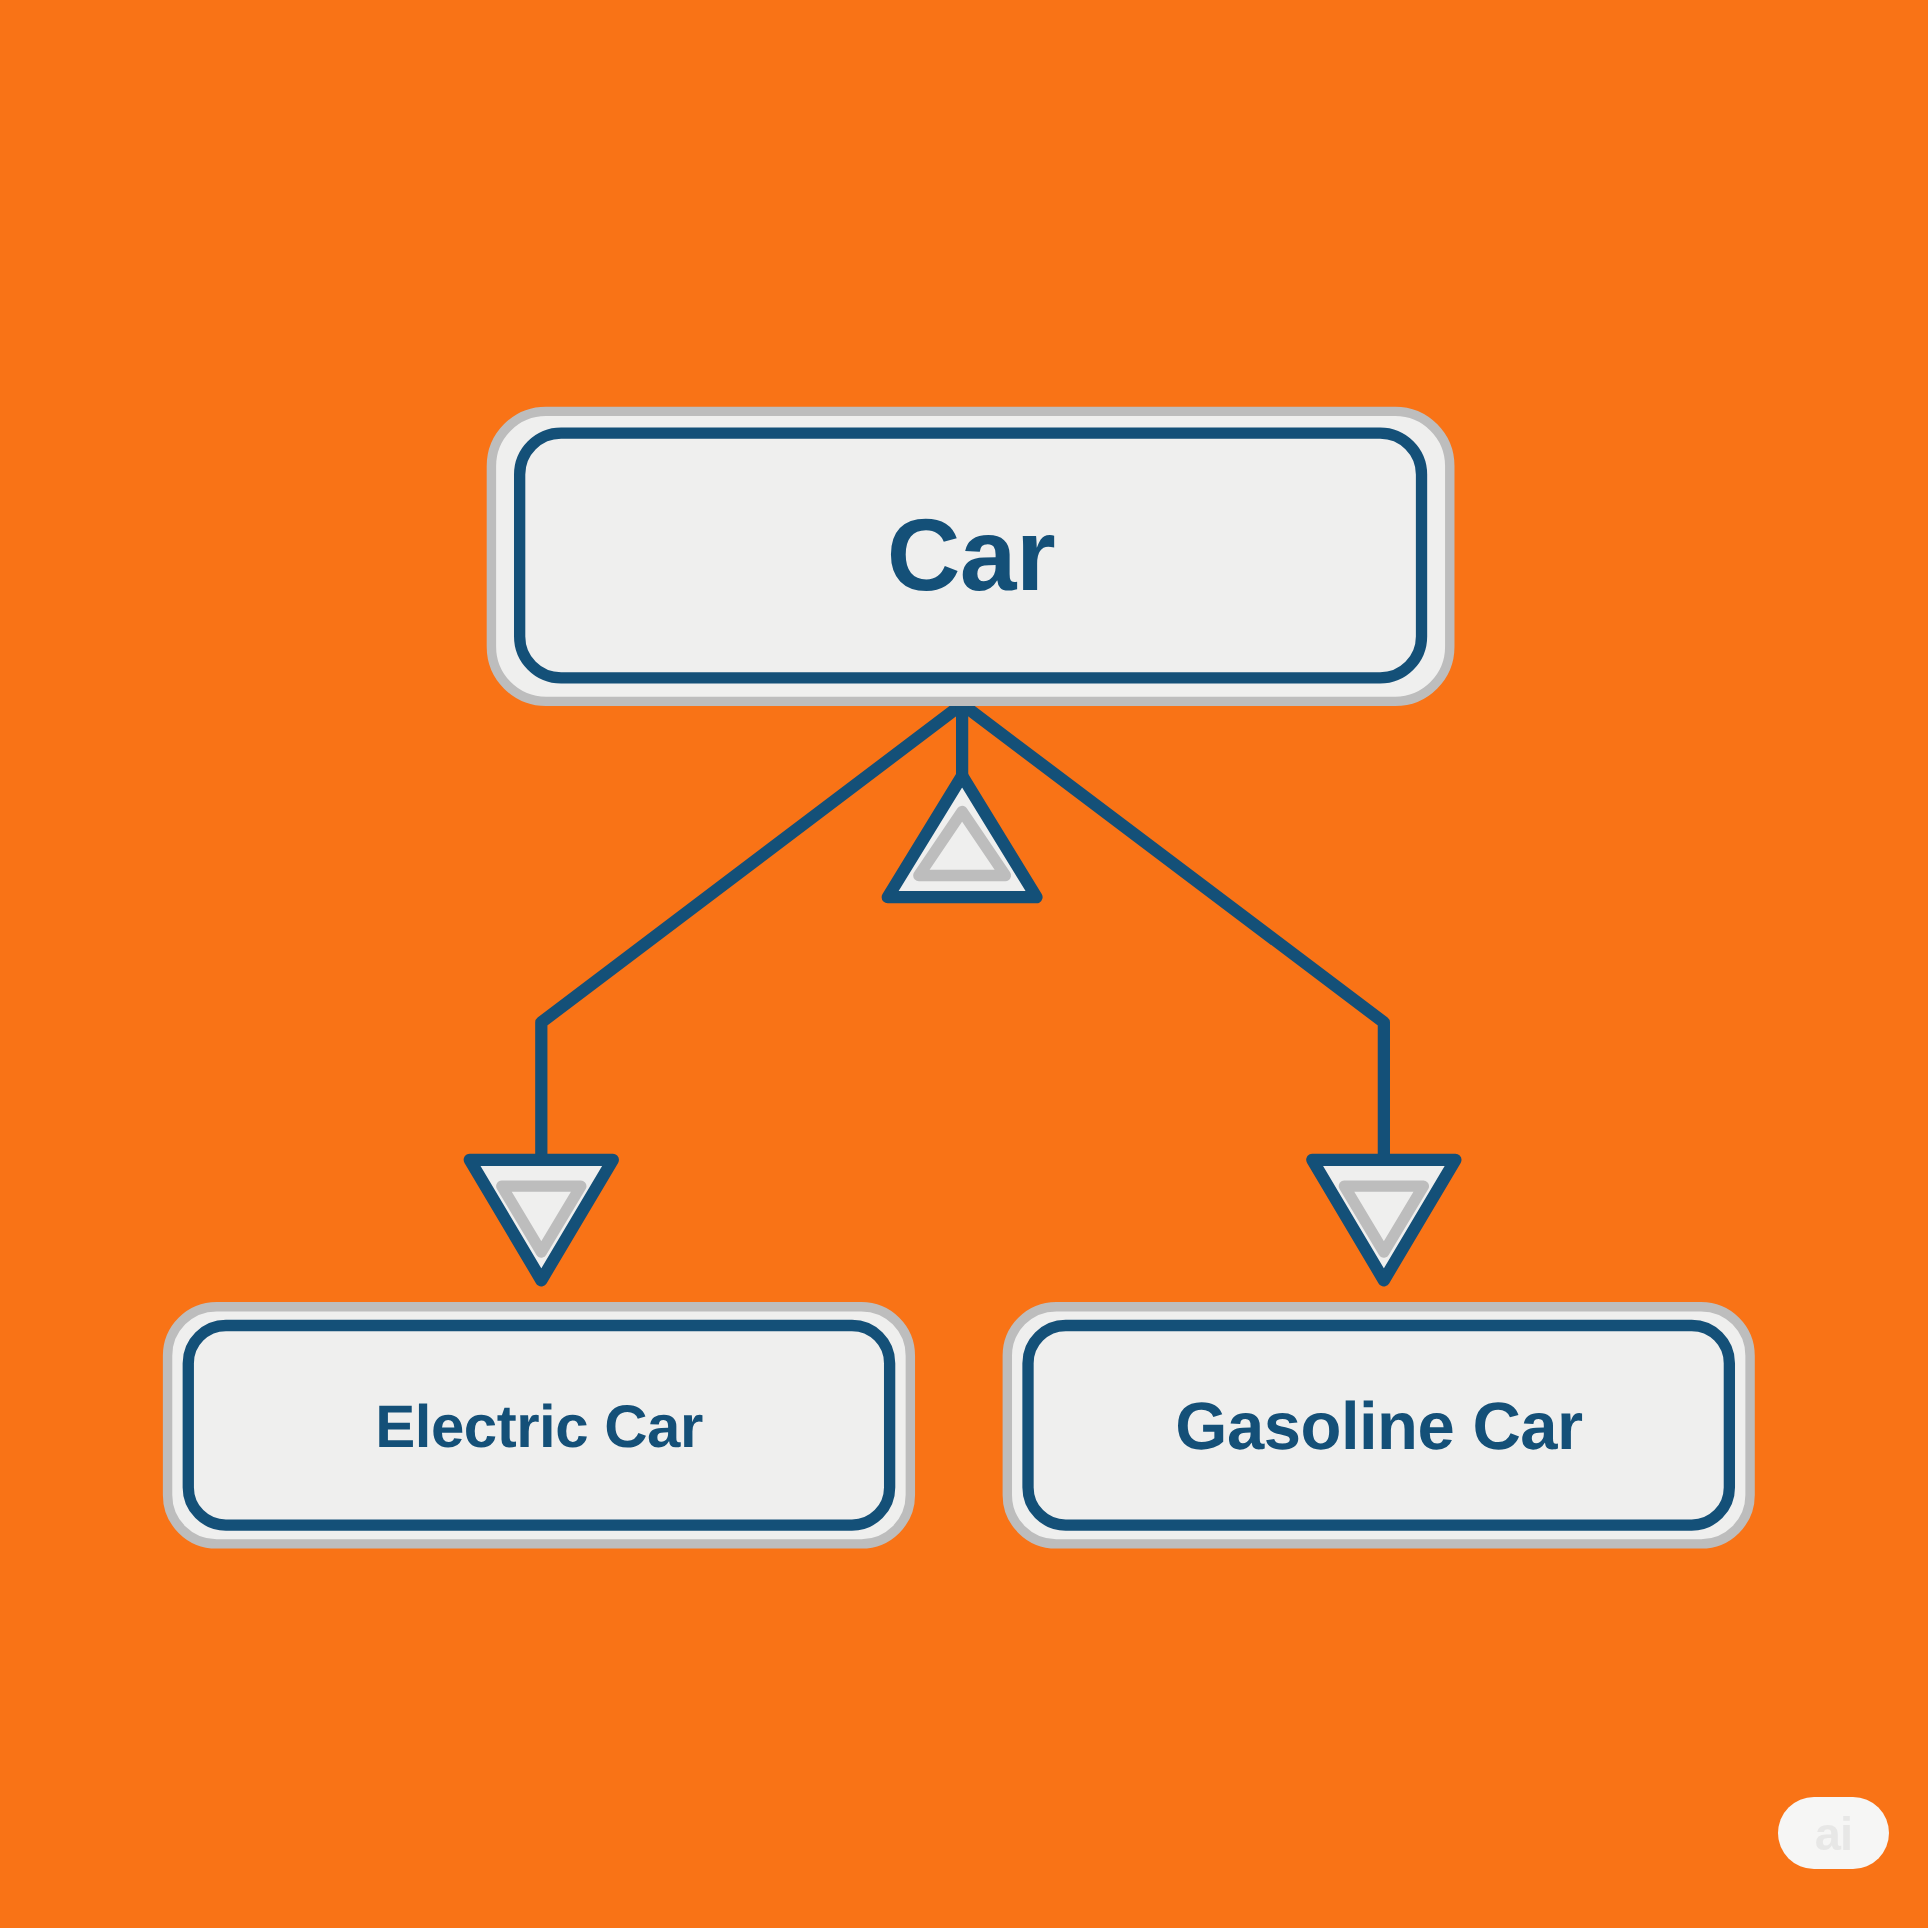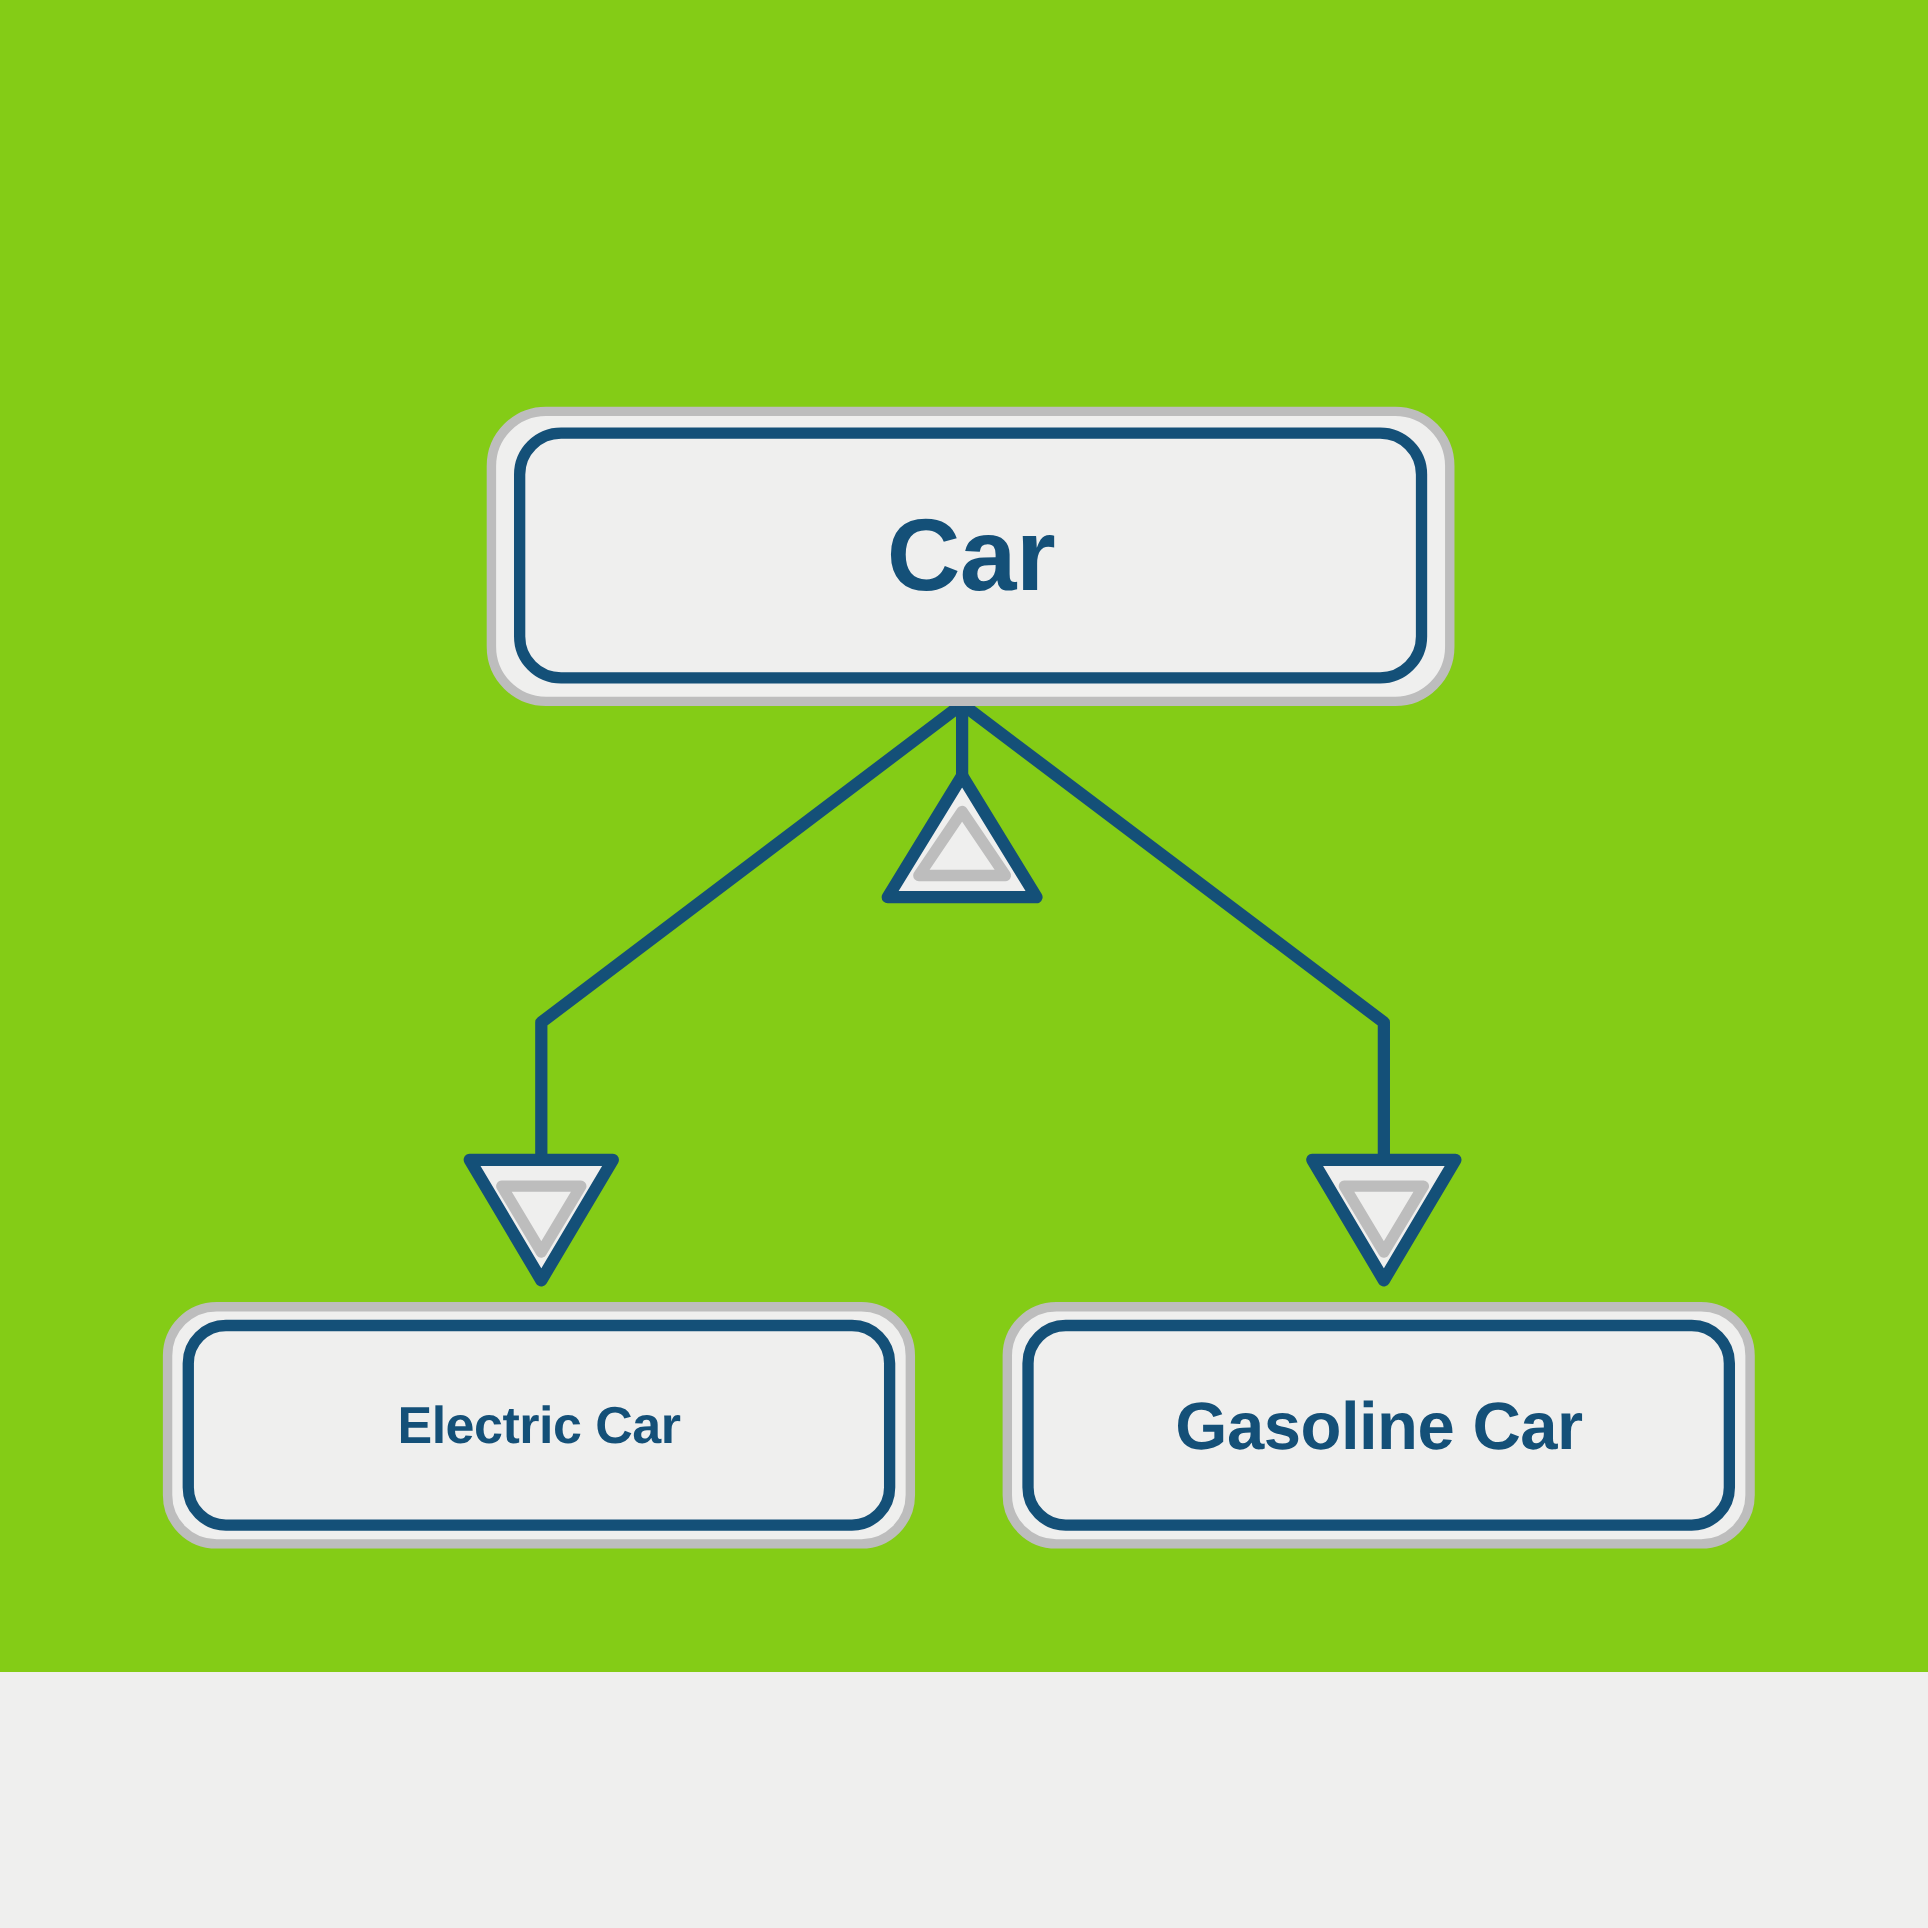--- a/index.html
+++ b/index.html
@@ -6,22 +6,22 @@
     margin: 0;
     padding: 0;
     background: #efefee;
   }
   body {
     font-family: "Liberation Sans", sans-serif;
   }
   #stage {
     position: relative;
     width: 1928px;
-    height: 1672px;
-    background: #84cc16;
+    height: 1928px;
+    background: #f97316;
     overflow: hidden;
     text-align: right;
   }
   #diagram-svg {
     position: absolute;
     left: 0;
     top: 0;
     width: 1928px;
     height: 1928px;
     display: block;
@@ -44,21 +44,21 @@
     top: 433px;
     width: 902px;
     height: 245px;
     font-size: 102px;
   }
   #label-electric {
     left: 188px;
     top: 1326px;
     width: 702px;
     height: 200px;
-    font-size: 52px;
+    font-size: 60px;
   }
   #label-gasoline {
     left: 1028px;
     top: 1326px;
     width: 702px;
     height: 200px;
     font-size: 67px;
   }
   
   #watermark {

